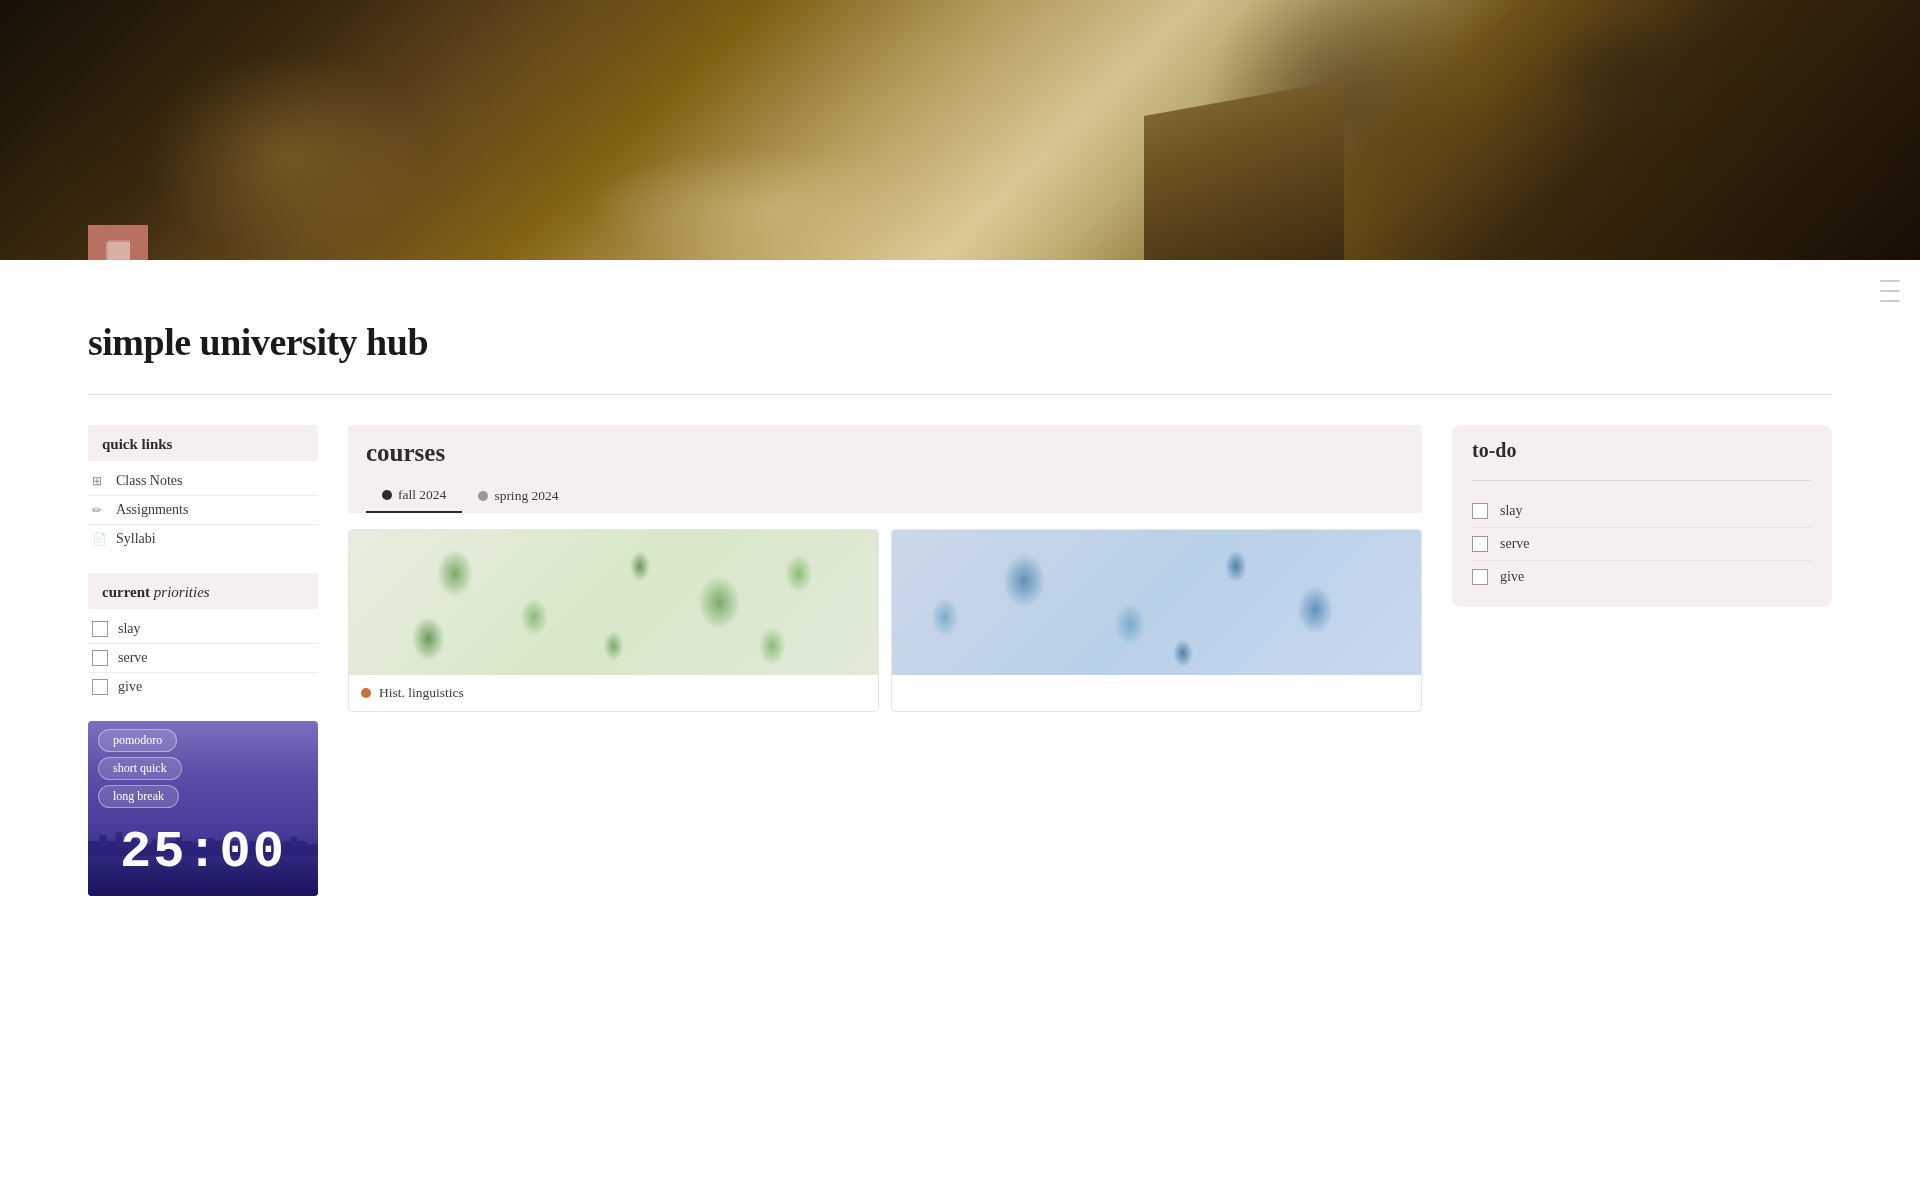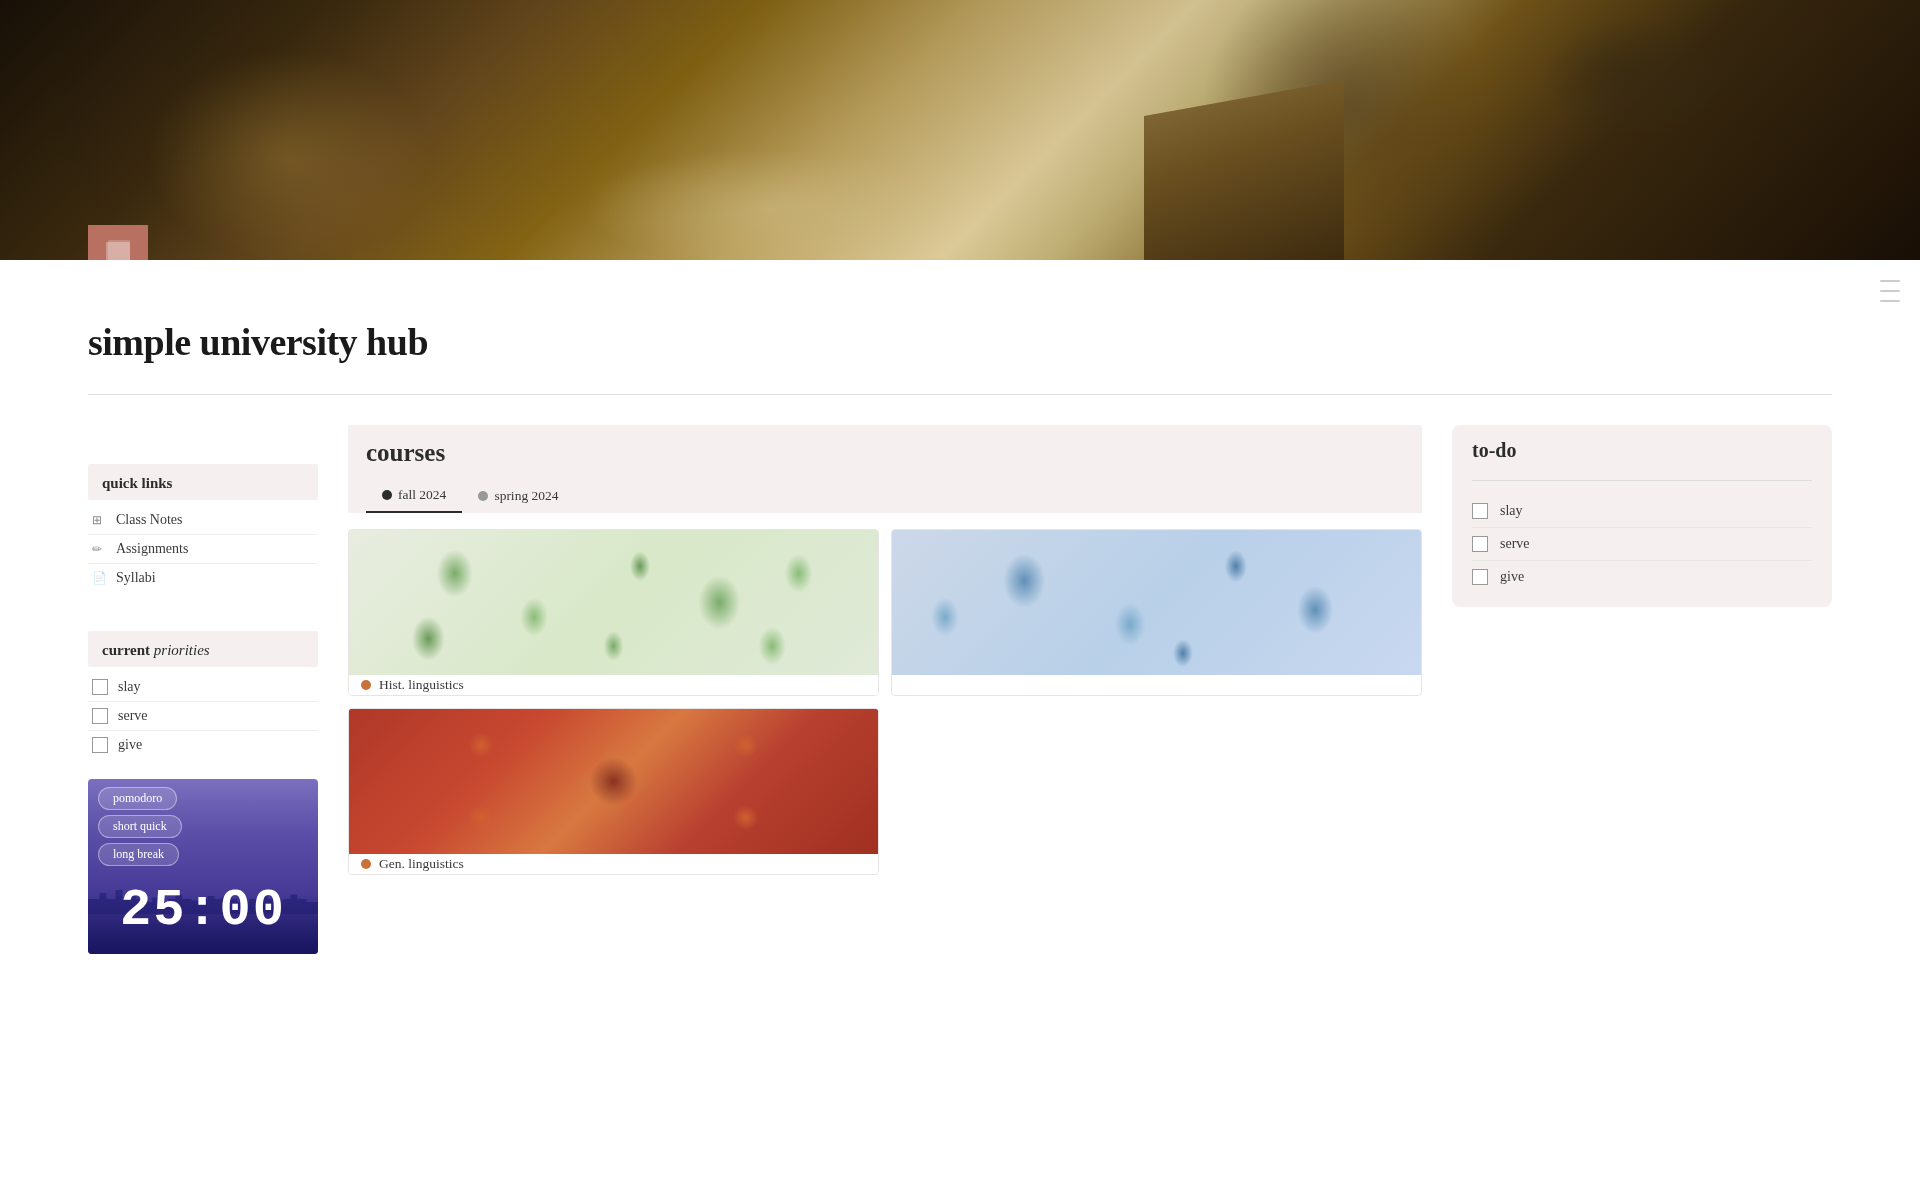--- a/index.html
+++ b/index.html
@@ -100,21 +100,20 @@
     }
 
     
     .left-col {}
 
     .section-box {
       background: #f5f0ef;
       padding: 10px 14px 8px;
       margin-bottom: 6px;
       border-radius: 2px;
-      margin-top: 39px;
     }
 
     .section-title {
       font-size: 15px;
       font-weight: 700;
       color: #2c2c2c;
     }
 
     .section-title em {
       font-style: italic;
@@ -366,21 +365,21 @@
         radial-gradient(circle 25px at 25% 25%, #d06030 0%, transparent 50%),
         radial-gradient(circle 25px at 75% 25%, #d06030 0%, transparent 50%),
         radial-gradient(circle 25px at 25% 75%, #d06030 0%, transparent 50%),
         radial-gradient(circle 25px at 75% 75%, #d06030 0%, transparent 50%),
         radial-gradient(ellipse 60px 20px at 50% 50%, #c8905040 0%, transparent 70%),
         radial-gradient(ellipse 20px 60px at 50% 50%, #c8905040 0%, transparent 70%),
         linear-gradient(135deg, #b03828 0%, #c84830 30%, #d87840 50%, #b84030 70%, #a03020 100%);
     }
 
     .card-label {
-      padding: 2px 12px;
+      padding: 10px 12px;
       display: flex;
       align-items: center;
       gap: 8px;
       font-size: 13.5px;
       color: #3a3a3a;
       background: #fff;
     }
 
     .label-dot {
       width: 10px;
@@ -563,27 +562,20 @@
             <div class="card-label">
               <span class="label-dot orange"></span>
               <span>Hist. linguistics</span>
             </div>
           </div>
 
           <div class="course-card">
             <div class="card-image blue-floral"></div>
           </div>
 
-          <div class="course-card">
-            <div class="card-image carpet-pattern"></div>
-            <div class="card-label">
-              <span class="label-dot orange"></span>
-              <span>Gen. linguistics</span>
-            </div>
-          </div>
 
         </div>
       </div>
 
     </div>
 
     <div class="right-col">
 
       <div class="todo-section">
         <div class="todo-title">to-do</div>

